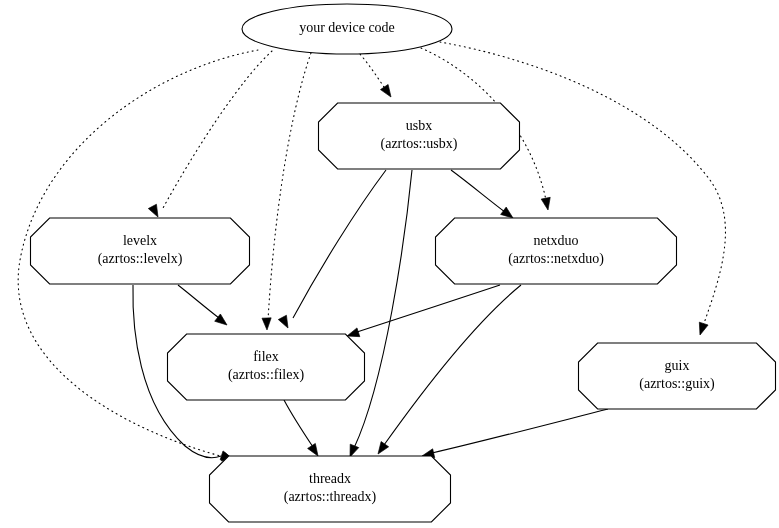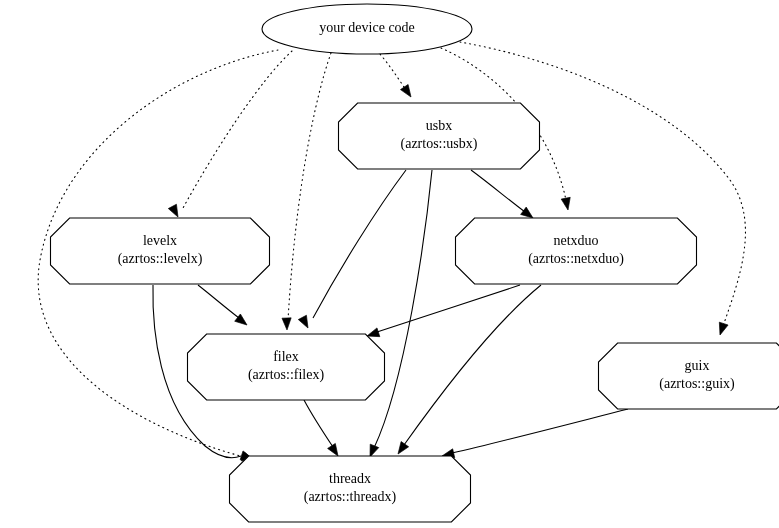--- a/index.html
+++ b/index.html
@@ -10,21 +10,20 @@
   body {
     width: 779px;
     height: 528px;
     overflow: hidden;
     font-family: "Liberation Serif", "DejaVu Serif", serif;
   }
   #graph-root {
     position: relative;
     width: 652px;
     height: 528px;
-    padding-left: 20px;
   }
   svg#diagram {
     display: block;
     width: 779px;
     height: 528px;
   }
   .node-shape {
     fill: #ffffff;
     stroke: #000000;
     stroke-width: 1.1;

